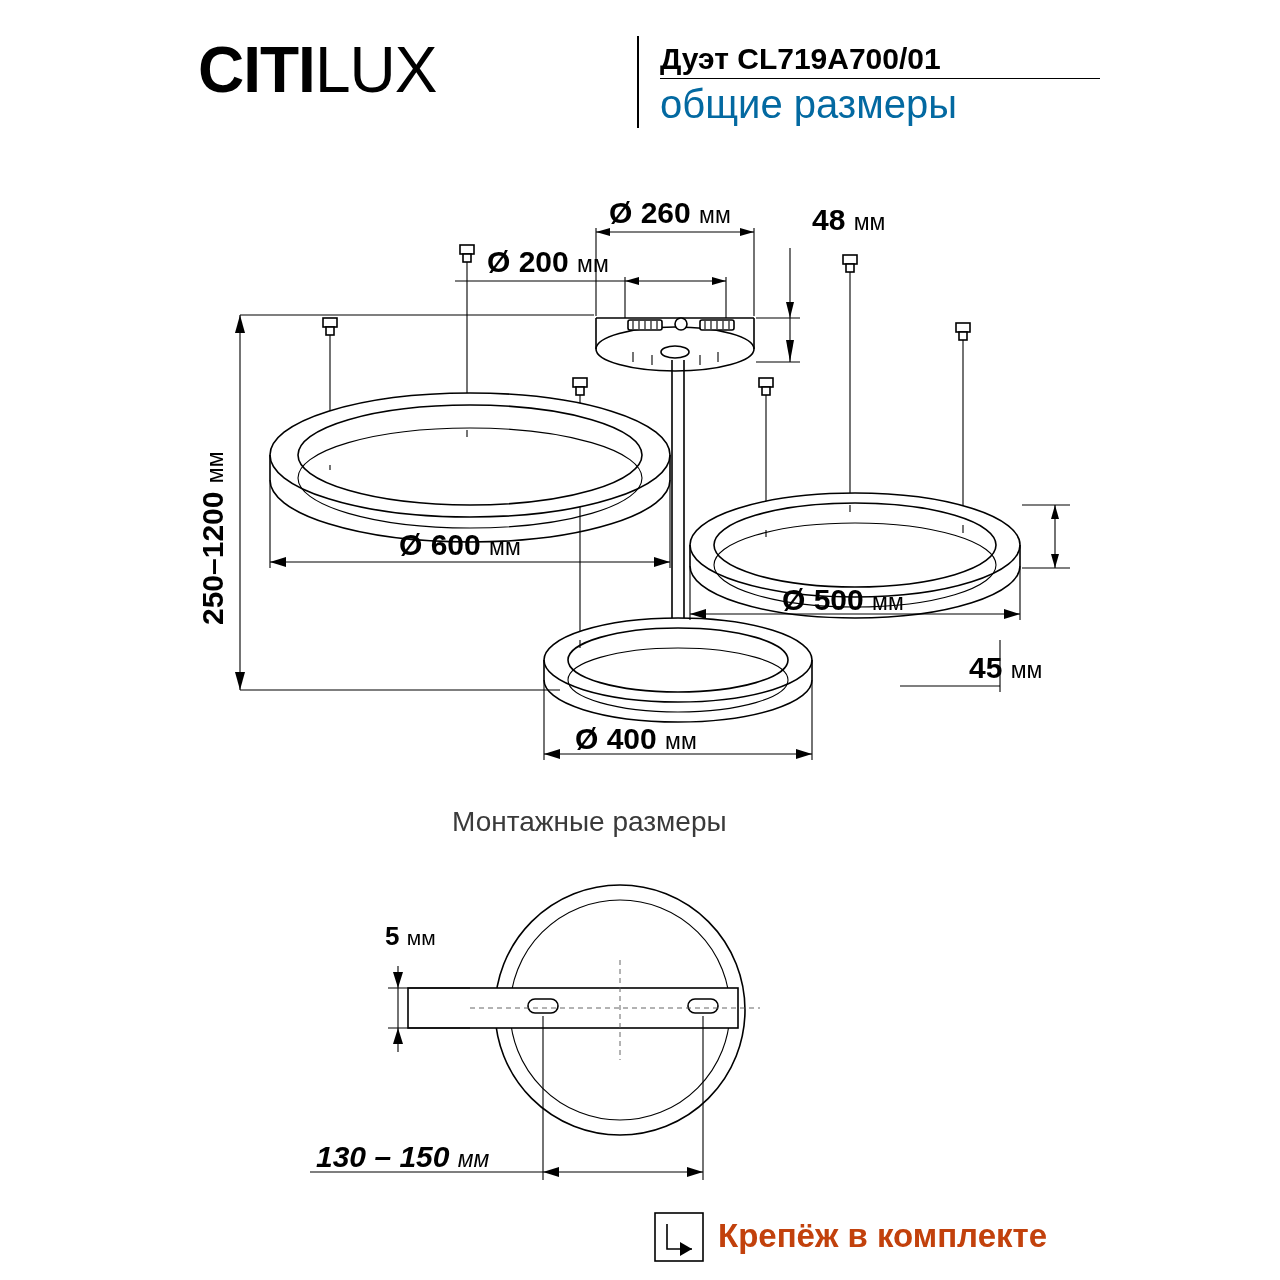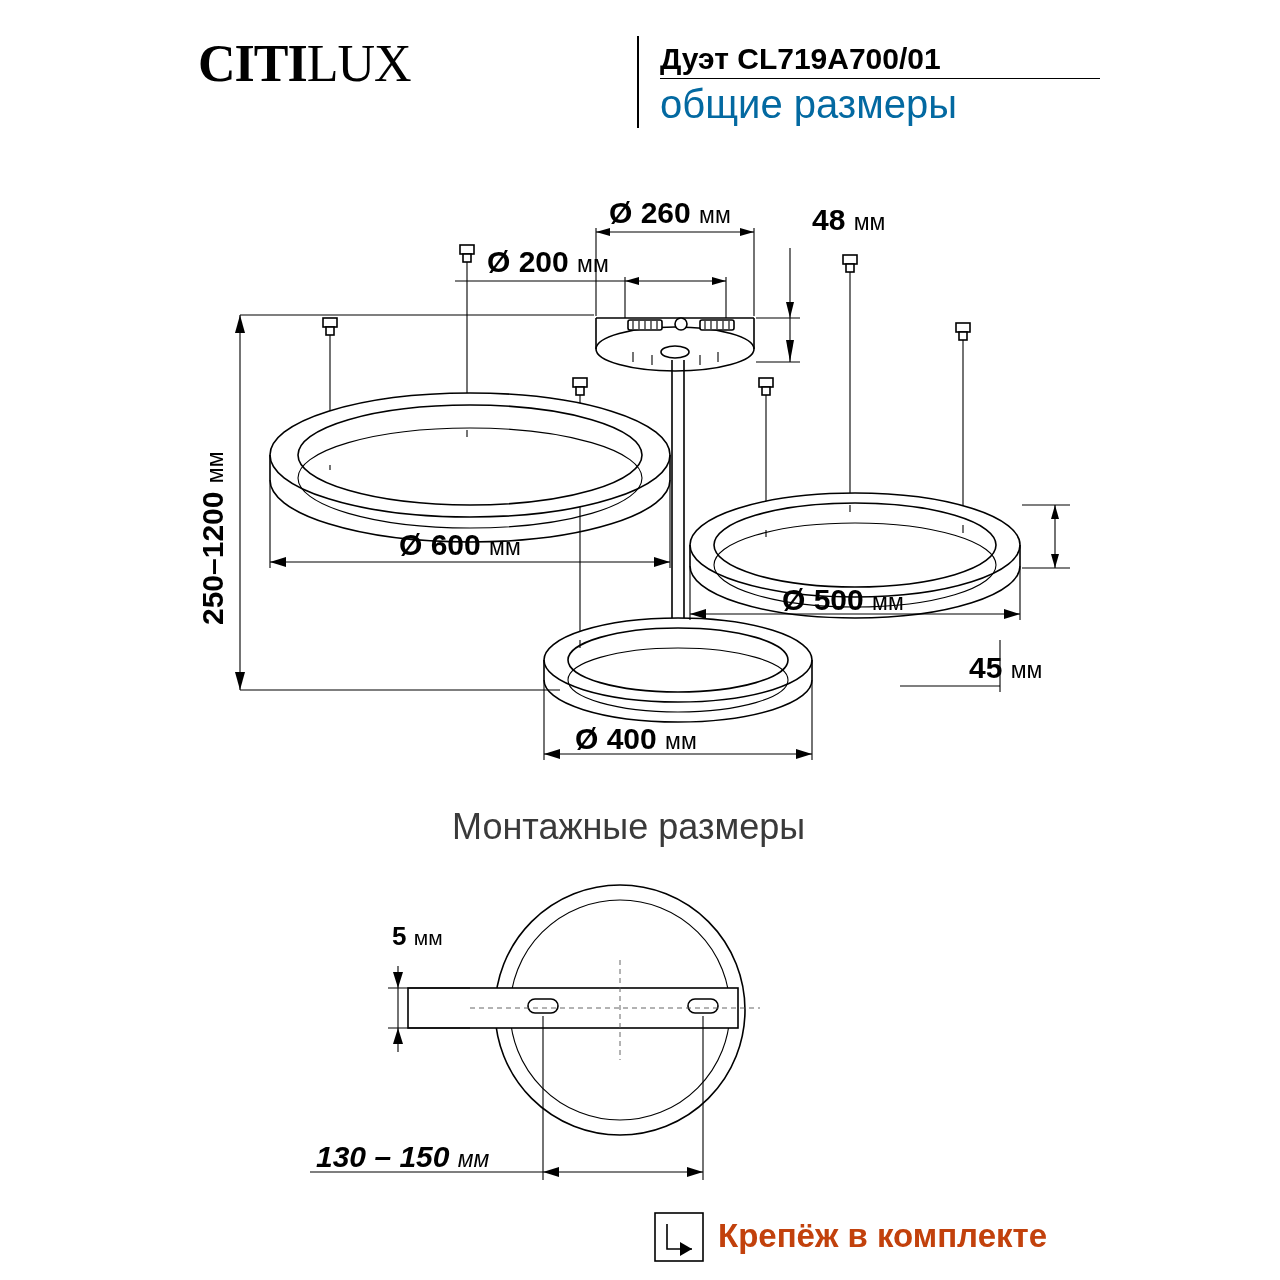--- a/index.html
+++ b/index.html
@@ -24,24 +24,24 @@
   .header {
     position: absolute;
     left: 0; top: 0;
     width: 1280px;
     height: 148px;
   }
   .brand {
     position: absolute;
     left: 198px;
     top: 38px;
-    font-size: 52px;
+    font-size: 64px;
     font-weight: 700;
     letter-spacing: -1px;
-    font-family: Liberation Serif, serif;
+    font-family: Liberation Sans, sans-serif;
     color: #000;
     line-height: 1;
   }
   .brand .thin { font-weight: 400; }
   .header-sep {
     position: absolute;
     left: 637px;
     top: 36px;
     width: 2px;
     height: 92px;
@@ -109,21 +109,21 @@
   .dim-med .u {
     font-size: 21px;
     font-weight: 400;
   }
   .vertical {
     transform-origin: 0 0;
     transform: rotate(-90deg);
   }
   .section-title {
     position: absolute;
-    font-size: 36px;
+    font-size: 28px;
     color: #3a3a3a;
     font-weight: 400;
     white-space: nowrap;
   }
   .footer-note {
     position: absolute;
     font-size: 33px;
     font-weight: 700;
     color: #c2410c;
     white-space: nowrap;
@@ -364,21 +364,21 @@
     <span class="u">мм</span>
   </div>
 
   <div class="lbl dim-big" style="left:969px; top:651px;">
     <span>45</span>
     <span class="u">мм</span>
   </div>
 
   <div class="section-title" style="left:452px; top:806px;">Монтажные размеры</div>
 
-  <div class="lbl dim-med" style="left:385px; top:921px;margin-left:7px;">
+  <div class="lbl dim-med" style="left:385px; top:921px;">
     <span>5</span>
     <span class="u">мм</span>
   </div>
 
   <div class="lbl dim-big" style="left:316px; top:1140px;font-style:italic;">
     <span>130 – 150</span>
     <span class="u">мм</span>
   </div>
 
   <div class="footer-note" style="left:718px; top:1217px;">Крепёж в комплекте</div>

